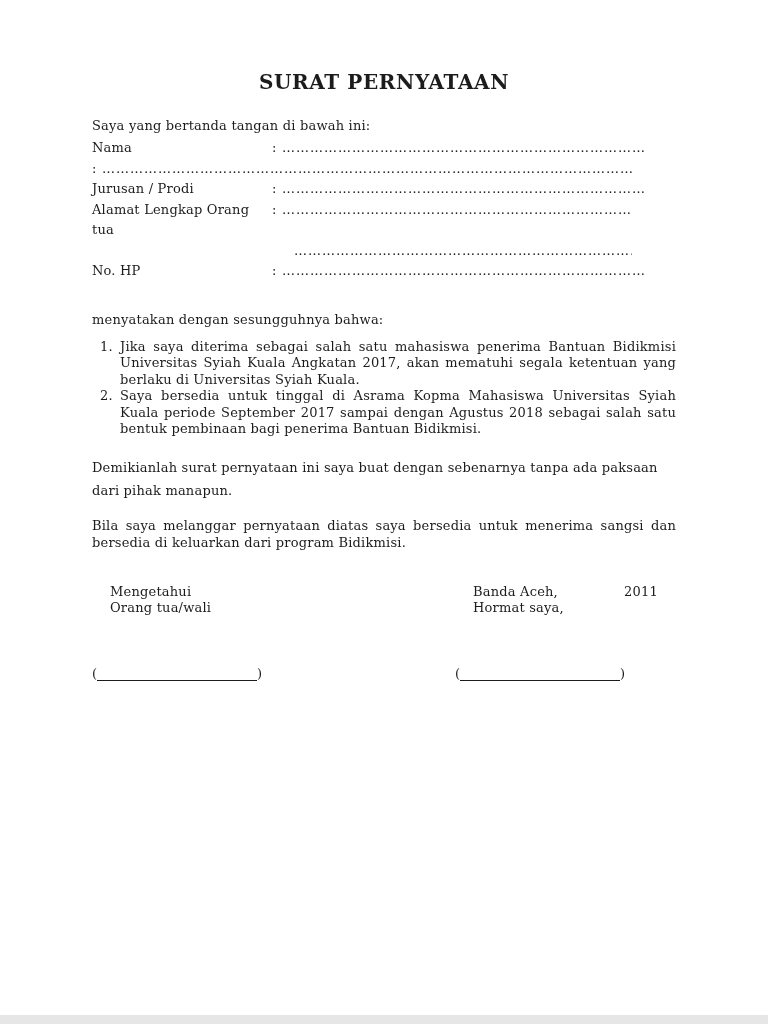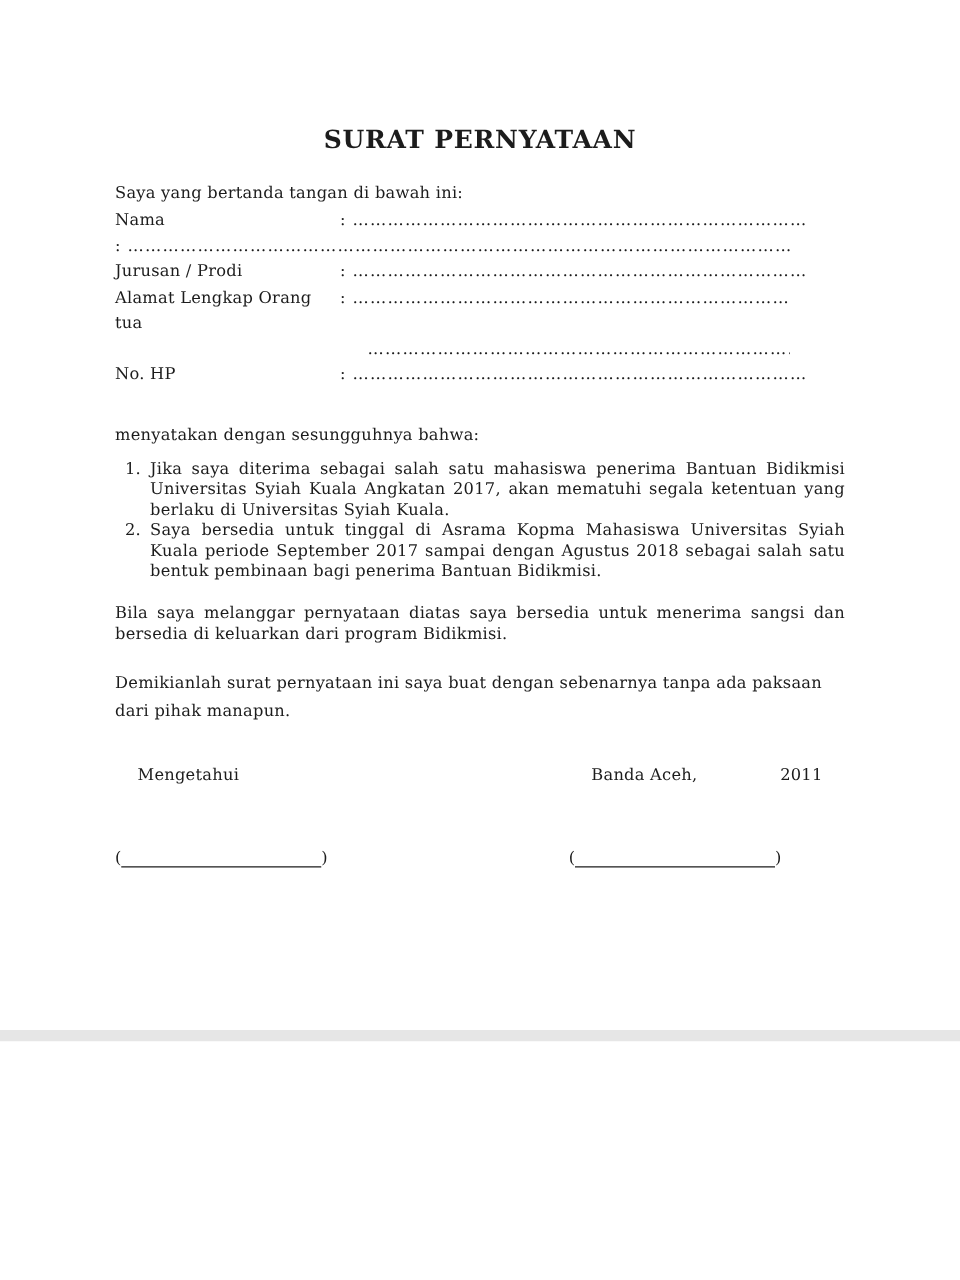--- a/index.html
+++ b/index.html
@@ -6,24 +6,23 @@
   html, body { width: 768px; background: #ffffff; }
   body {
     height: 1024px;
     font-family: "DejaVu Serif", "Liberation Serif", serif;
     color: #1c1c1c;
     overflow: hidden;
     position: relative;
   }
   .page {
     width: 768px;
-    height: 804px;
+    height: 1024px;
     padding: 70px 92px 0 92px;
     position: relative;
-    margin-top: 29px;
   }
   .doc-title {
     text-align: center;
     font-size: 20px;
     font-weight: bold;
     letter-spacing: 0.6px;
     margin-bottom: 22px;
   }
   .intro-line {
     font-size: 13px;
@@ -160,31 +159,35 @@
     <div class="list-item">
       <span class="item-number">1.</span>
       <span class="item-text">Jika saya diterima sebagai salah satu mahasiswa penerima Bantuan Bidikmisi Universitas Syiah Kuala Angkatan 2017, akan mematuhi segala ketentuan yang berlaku di Universitas Syiah Kuala.</span>
     </div>
     <div class="list-item">
       <span class="item-number">2.</span>
       <span class="item-text">Saya bersedia untuk tinggal di Asrama Kopma Mahasiswa Universitas Syiah Kuala periode September 2017 sampai dengan Agustus 2018 sebagai salah satu bentuk pembinaan bagi penerima Bantuan Bidikmisi.</span>
     </div>
   </div>
 
+  <p class="para closing">Demikianlah surat pernyataan ini saya buat dengan sebenarnya tanpa ada paksaan dari pihak manapun.</p>
+
   <p class="para">Bila saya melanggar pernyataan diatas saya bersedia untuk menerima sangsi dan bersedia di keluarkan dari program Bidikmisi.</p>
-
-  <p class="para closing">Demikianlah surat pernyataan ini saya buat dengan sebenarnya tanpa ada paksaan dari pihak manapun.</p>
 
   <div class="sig-block">
     <div class="sig-row">
       <span class="sig-left">Mengetahui</span>
       <span class="sig-right">
         <span>Banda Aceh,</span>
         <span>2011</span>
       </span>
+    </div>
+    <div class="sig-row">
+      <span class="sig-left">Orang tua/wali</span>
+      <span class="sig-right single">Hormat saya,</span>
     </div>
 
     <div class="sig-lines">
       <div class="sig-line-group left">
         <span>(</span>
         <span class="sig-underline"></span>
         <span>)</span>
       </div>
       <div class="sig-line-group">
         <span>(</span>

